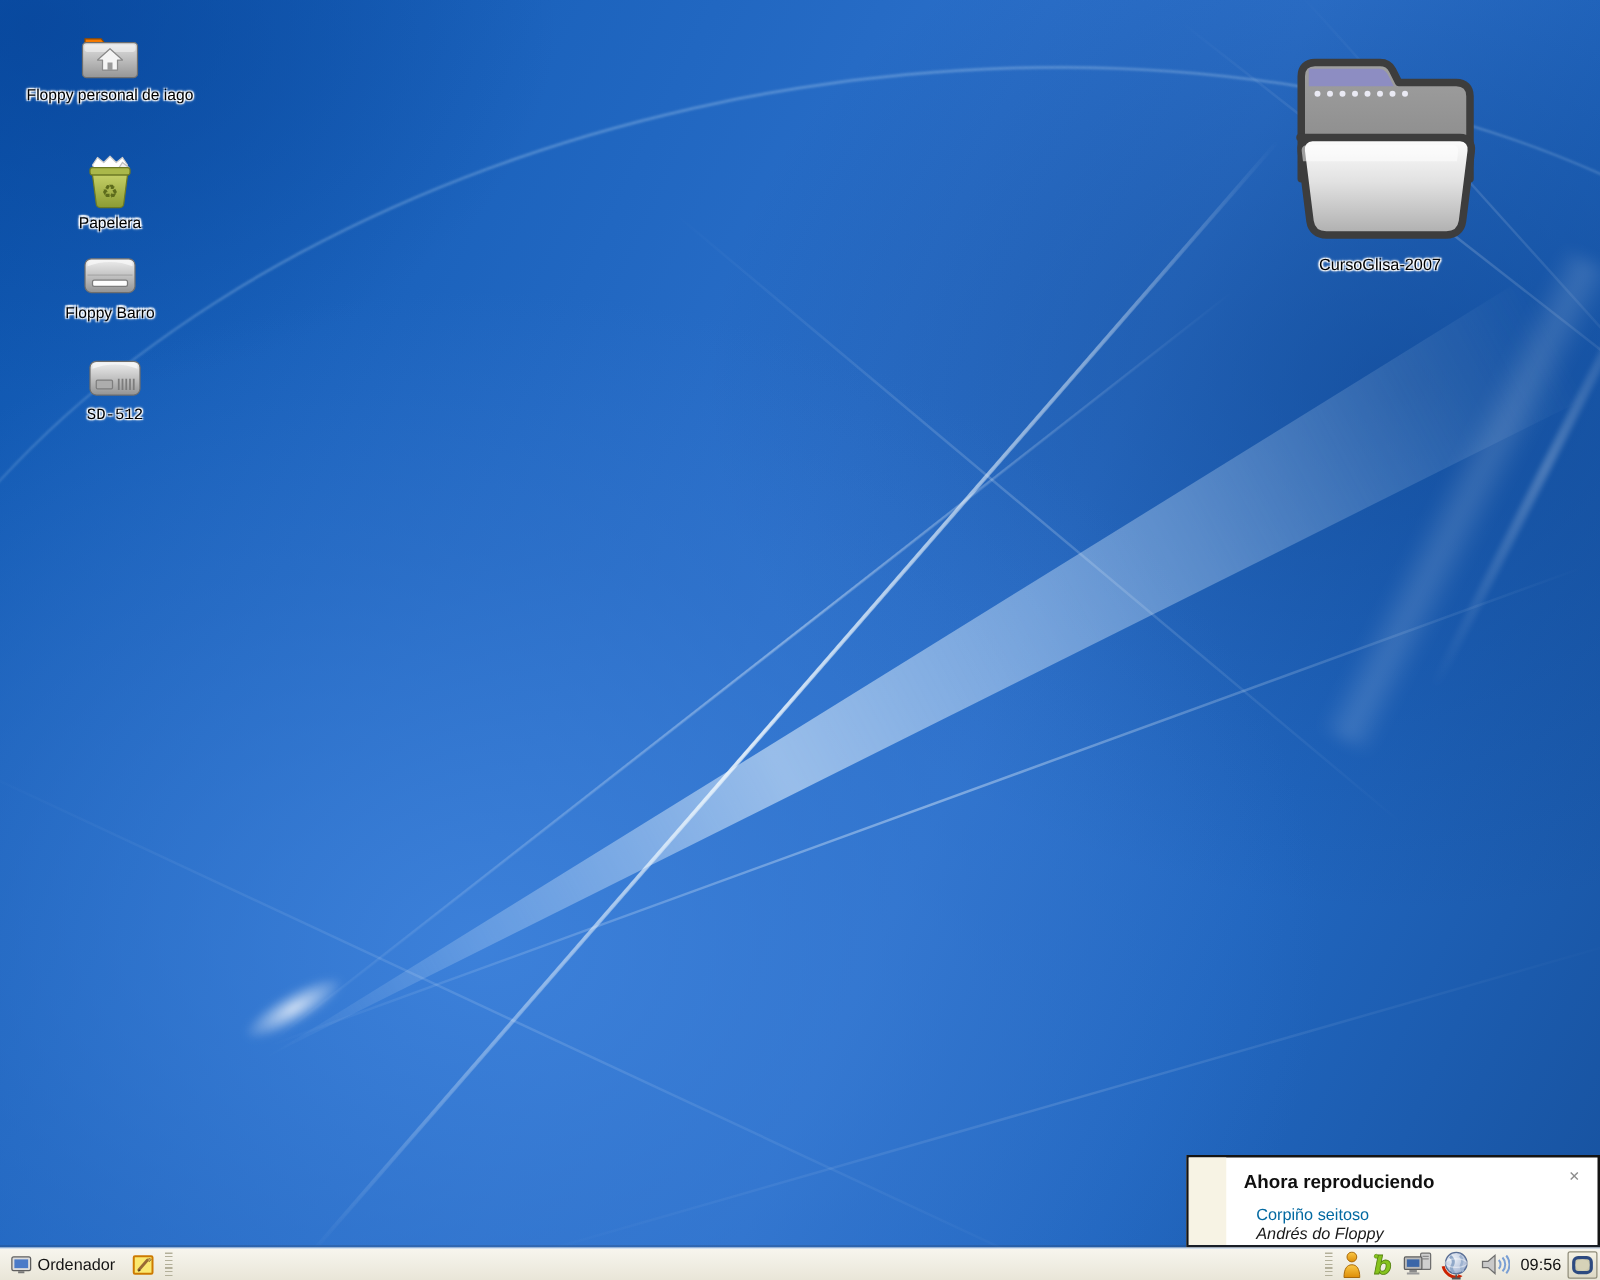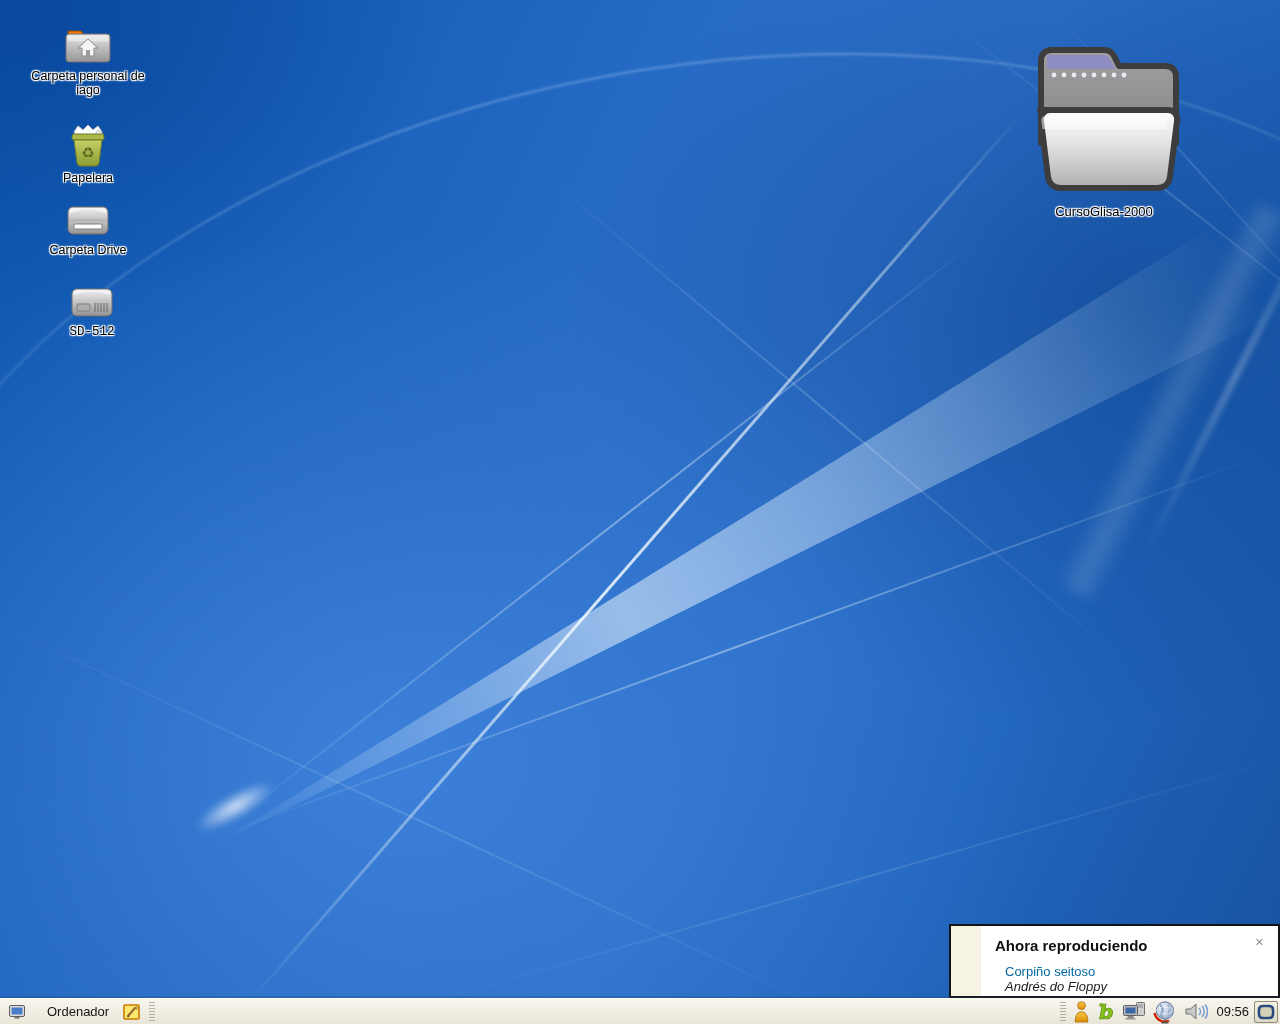--- a/index.html
+++ b/index.html
@@ -62,21 +62,21 @@
   .notif-title { position:absolute; left:44px; top:11px; font-size:15px; font-weight:bold; color:#101010; }
   .notif-track { position:absolute; left:54px; top:38px; font-size:13px; color:#0369a1; }
   .notif-artist{ position:absolute; left:54px; top:53px; font-size:13px; font-style:italic; color:#1a1a1a; }
   .notif-close { position:absolute; right:14px; top:11px; font-size:11px; color:#8c8c8c; cursor:pointer; line-height:1; }
 
   
   .panel { position:absolute; left:0; right:0; bottom:0; height:26px;
     background:linear-gradient(#f7f5ee, #e9e6d8);
     border-top:1px solid #fdfdf9; box-shadow:0 -2px 0 rgba(40,60,90,.25);
     display:flex; align-items:center; }
-  .computer-btn { display:flex; align-items:center; gap:20px; height:100%; padding:0 10px 0 8px;
+  .computer-btn { display:flex; align-items:center; gap:3px; height:100%; padding:0 10px 0 8px;
     background:transparent; border:none; font-family:inherit; font-size:13px; color:#141414; cursor:pointer; }
   .panel-icon-btn { display:flex; align-items:center; justify-content:center; height:100%; padding:0 3px;
     background:transparent; border:none; cursor:pointer; }
   .handle { width:8px; height:20px; margin:0 3px; cursor:grab;
     background-image:repeating-linear-gradient(180deg, #b3b09a 0 1px, rgba(0,0,0,0) 1px 3px);
     background-size:6px 100%; background-repeat:no-repeat; background-position:center; }
   .spacer { flex:1; }
   .clock { font-size:13px; color:#111; padding:0 5px; cursor:default; }
   .ws-btn { width:24px; height:22px; margin-right:2px; border:1px solid #8f8c78; border-radius:2px;
     background:linear-gradient(#f4f1e4, #ddd9c6); display:flex; align-items:center; justify-content:center;
@@ -108,21 +108,21 @@
         <stop offset="0" stop-color="#e3e3e3"></stop>
           <stop offset="1" stop-color="#969696"></stop>
       </linearGradient>
     </defs>
     <path d="M6,9 h13 l4,5 h-17 z" fill="#f57900" stroke="#8f4a00" stroke-width="1"></path>
     <rect x="4" y="12" width="44" height="28" rx="3" fill="url(#gfold)" stroke="#6e6e6e"></rect>
     <rect x="5.5" y="13.5" width="41" height="6" rx="2.5" fill="#ffffff" opacity=".45"></rect>
     <path d="M26,17 l-10,9 h4 v8 h12 v-8 h4 z" fill="#f5f5f5" stroke="#8a8a8a" stroke-width="1" stroke-linejoin="round"></path>
     <rect x="24" y="28" width="4" height="6" fill="#9a9a9a"></rect>
   </svg>
-  <div class="dlabel">Carpeta personal de iago</div>
+  <div class="dlabel">Floppy personal de iago</div>
 </div>
 
 <div class="dicon" id="icon-trash">
   <svg width="46" height="48" viewBox="0 0 46 48">
     <defs>
       <linearGradient id="gbin" x1="0" y1="0" x2="0" y2="1">
         <stop offset="0" stop-color="#c4cf66"></stop>
           <stop offset="1" stop-color="#8c9c34"></stop>
       </linearGradient>
     </defs>
@@ -142,21 +142,21 @@
         <stop offset="0" stop-color="#f0f0f0"></stop>
           <stop offset=".5" stop-color="#c2c2c2"></stop>
           <stop offset="1" stop-color="#949494"></stop>
       </linearGradient>
     </defs>
     <rect x="4" y="7" width="40" height="27" rx="5" fill="url(#gdrv)" stroke="#6e6e6e"></rect>
     <path d="M6,13 q18,-7 36,0 v-2 q0,-3 -4,-3 H10 q-4,0 -4,3 z" fill="#fafafa" opacity=".7"></path>
     <rect x="10" y="24" width="28" height="5" rx="1.5" fill="#fdfdfd" stroke="#7c7c7c"></rect>
     <line x1="6" y1="20" x2="42" y2="20" stroke="#a8a8a8" stroke-width="1"></line>
   </svg>
-  <div class="dlabel">Carpeta Drive</div>
+  <div class="dlabel">Floppy Barro</div>
 </div>
 
 <div class="dicon" id="icon-sd">
   <svg width="48" height="40" viewBox="0 0 48 40">
     <rect x="4" y="7" width="40" height="27" rx="5" fill="url(#gdrv)" stroke="#6e6e6e"></rect>
     <path d="M6,13 q18,-7 36,0 v-2 q0,-3 -4,-3 H10 q-4,0 -4,3 z" fill="#fafafa" opacity=".7"></path>
     <rect x="9" y="22" width="13" height="7" rx="1" fill="#adadad" stroke="#7e7e7e"></rect>
     <g stroke="#7c7c7c" stroke-width="1.4">
       <line x1="27" y1="21" x2="27" y2="30"></line>
         <line x1="30" y1="21" x2="30" y2="30"></line>
@@ -189,21 +189,21 @@
         <circle cx="56" cy="35" r="2.4"></circle>
       <circle cx="66" cy="35" r="2.4"></circle>
         <circle cx="76" cy="35" r="2.4"></circle>
         <circle cx="86" cy="35" r="2.4"></circle>
       <circle cx="96" cy="35" r="2.4"></circle>
         <circle cx="106" cy="35" r="2.4"></circle>
     </g>
     <path d="M22,70 H150 c6,0 10,5 9,11 l-7,56 c-1,7 -6,11 -13,11 H43 c-7,0 -12,-4 -13,-11 L23,81 c-1,-6 3,-11 9,-11 z" fill="url(#gfront)" stroke="#3d3d3d" stroke-width="6" stroke-linejoin="round"></path>
     <path d="M28,76 H144 c3,0 5,2 4.6,5 l-1,8 H24.4 l-1,-8 c-0.4,-3 1.6,-5 4.6,-5 z" fill="#ffffff" opacity=".5"></path>
   </svg>
-  <div class="dlabel">CursoGlisa-2000</div>
+  <div class="dlabel">CursoGlisa-2007</div>
 </div>
 
 <div class="notification">
   <div class="notif-strip"></div>
   <div class="notif-title">Ahora reproduciendo</div>
   <div class="notif-track">Corpiño seitoso</div>
   <div class="notif-artist">Andrés do Floppy</div>
   <div class="notif-close">✕</div>
 </div>
 

